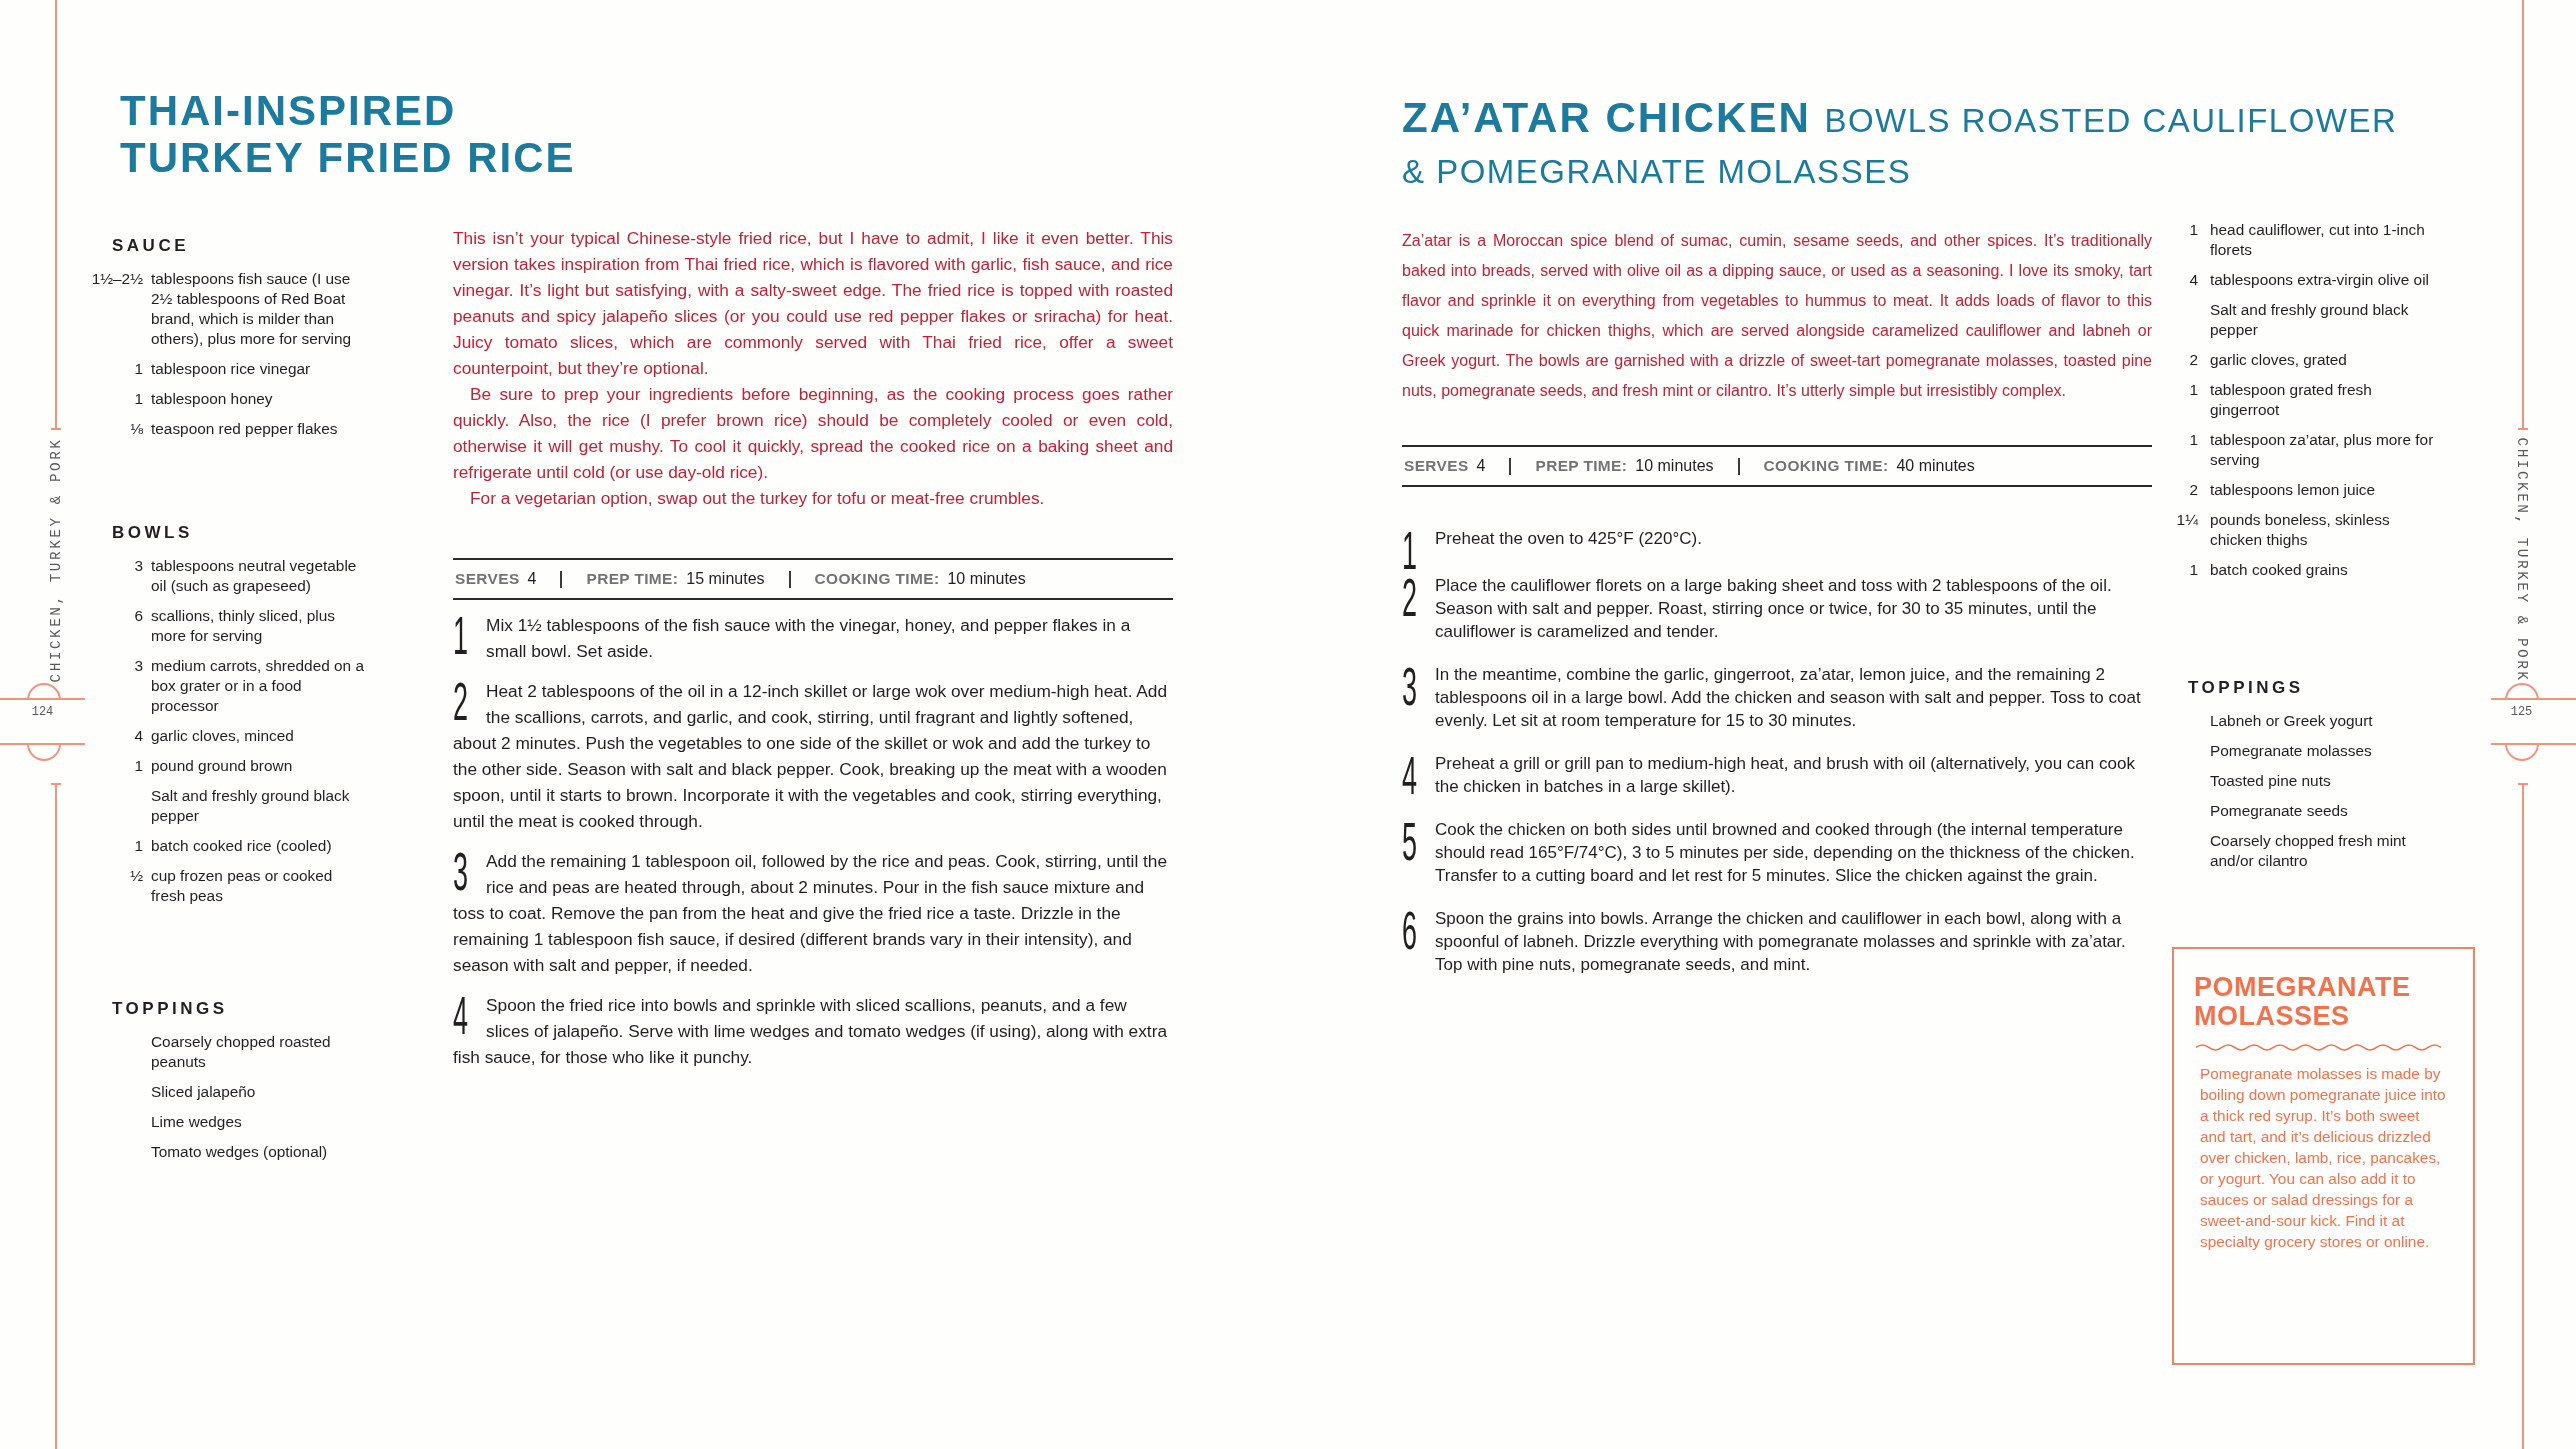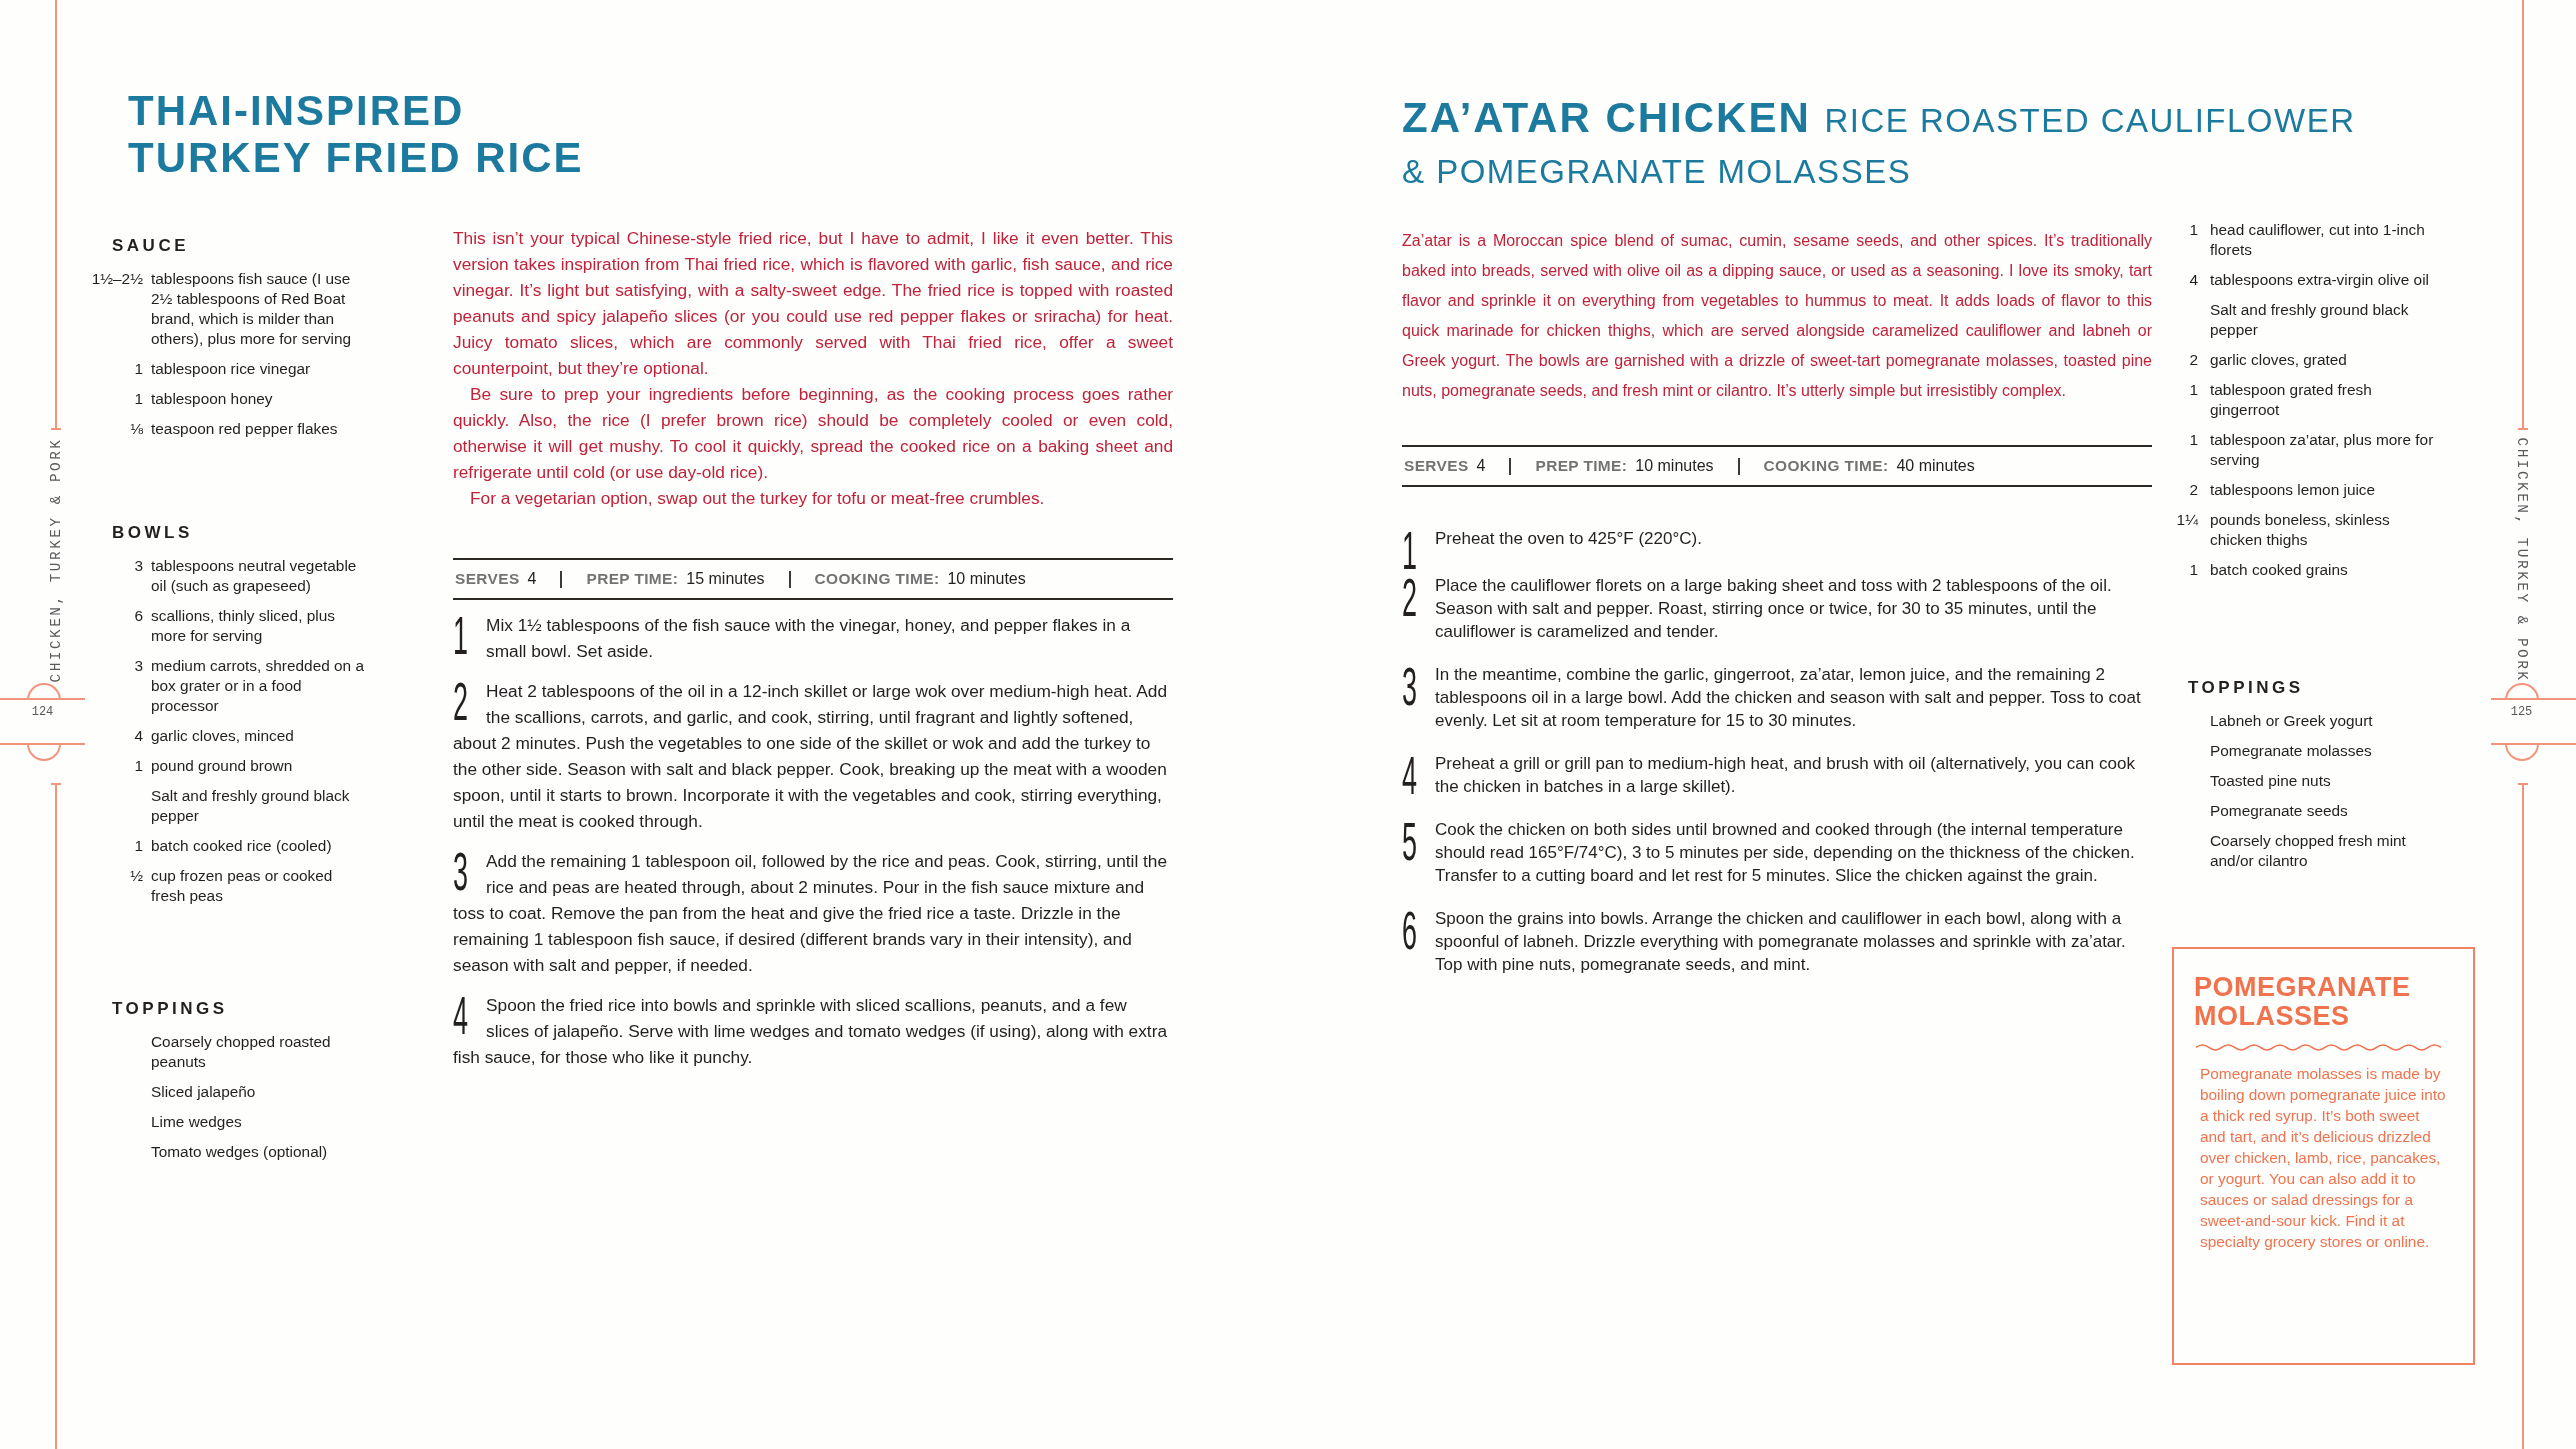--- a/index.html
+++ b/index.html
@@ -63,21 +63,21 @@
 
   <div class="vline cap-bottom" style="left:55px;top:0;height:430px;"></div>
   <div class="vtext left">CHICKEN, TURKEY &amp; PORK</div>
   <div class="arc up" style="left:27px;top:683px;"></div>
   <div class="badge-line" style="left:0;top:698px;width:85px;"></div>
   <div class="page-num" style="left:0;top:705px;width:85px;">124</div>
   <div class="badge-line" style="left:0;top:743px;width:85px;"></div>
   <div class="arc down" style="left:27px;top:744px;"></div>
   <div class="vline cap-top" style="left:55px;top:783px;height:667px;"></div>
 
-  <h1 class="title" style="left:128px;top:87px;margin:0;">
+  <h1 class="title" style="left:120px;top:87px;margin:0;">
     <span>THAI-INSPIRED</span><br>
     <span>TURKEY FRIED RICE</span>
   </h1>
 
   <div class="ing-block" style="left:69px;top:236px;">
     <h3 class="ing-heading">SAUCE</h3>
     <div>
 
         <div class="ing-row">
           <span class="ing-qty">1½–2½</span>
@@ -219,21 +219,21 @@
     <div class="vtext right">CHICKEN, TURKEY &amp; PORK</div>
     <div class="arc up" style="left:2505px;top:683px;"></div>
     <div class="badge-line" style="left:2491px;top:698px;width:85px;"></div>
     <div class="page-num" style="left:2478px;top:705px;width:87px;">125</div>
     <div class="badge-line" style="left:2491px;top:743px;width:85px;"></div>
     <div class="arc down" style="left:2505px;top:744px;"></div>
     <div class="vline cap-top" style="left:2522px;top:783px;height:667px;"></div>
 
     <h1 class="title" style="left:1402px;top:94px;margin:0;">
       <span>ZA’ATAR CHICKEN</span>
-      <span class="light">RICE ROASTED CAULIFLOWER</span>
+      <span class="light">BOWLS ROASTED CAULIFLOWER</span>
       <span class="line2">&amp; POMEGRANATE MOLASSES</span>
     </h1>
 
     <div class="intro r2" style="left:1402px;top:226px;width:750px;">
       <p>Za’atar is a Moroccan spice blend of sumac, cumin, sesame seeds, and other spices. It’s traditionally baked into breads, served with olive oil as a dipping sauce, or used as a seasoning. I love its smoky, tart flavor and sprinkle it on everything from vegetables to hummus to meat. It adds loads of flavor to this quick marinade for chicken thighs, which are served alongside caramelized cauliflower and labneh or Greek yogurt. The bowls are garnished with a drizzle of sweet-tart pomegranate molasses, toasted pine nuts, pomegranate seeds, and fresh mint or cilantro. It’s utterly simple but irresistibly complex.</p>
     </div>
 
     <div class="serves-bar" style="left:1402px;top:445px;width:750px;">
       <span class="sv-label">SERVES</span>
       <span class="sv-val">4</span>

